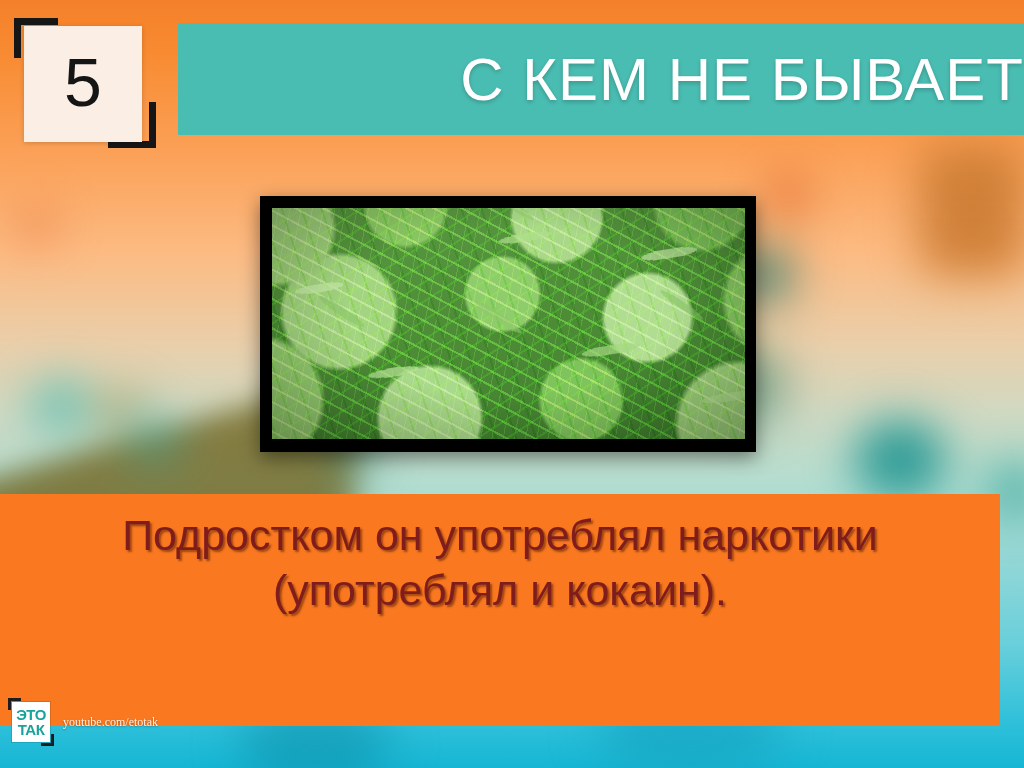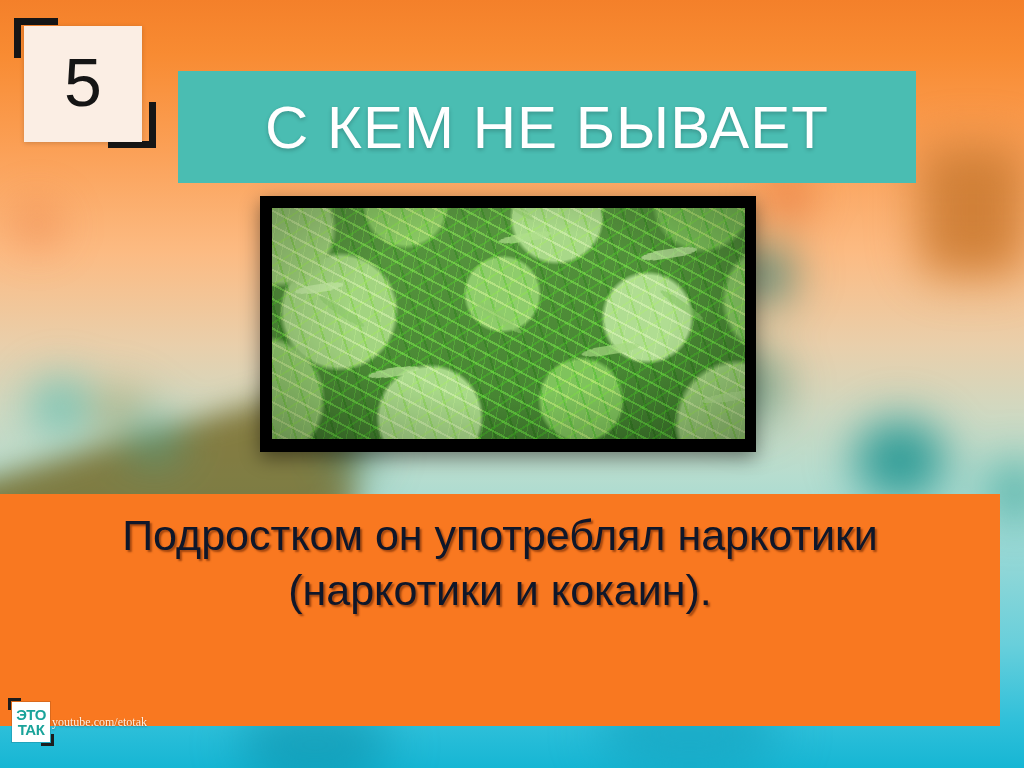--- a/index.html
+++ b/index.html
@@ -50,23 +50,23 @@
     transform:translateY(-2px);
   }
   .brk{ position:absolute; }
   .brk.tl{ left:2px; top:2px; width:44px; height:40px;
     border-left:7px solid #161616; border-top:7px solid #161616; }
   .brk.br{ left:96px; top:86px; width:48px; height:46px;
     border-right:7px solid #161616; border-bottom:7px solid #161616; }
 
   
   #title-band{
-    position:absolute; left:178px; top:23px; width:738px; height:112px;
+    position:absolute; left:178px; top:23px; width:846px; height:112px;
     background:#4abdb2;
-    display:flex; align-items:center; justify-content:center;margin-top:48px;
+    display:flex; align-items:center; justify-content:flex-end;
   }
   #title-text{
     color:#ffffff; font-size:60px; font-weight:400; letter-spacing:1px;
     font-family:"Liberation Sans", sans-serif;
     text-shadow:0 2px 4px rgba(0,0,0,.22);
     white-space:nowrap;
   }
 
   
   #photo-frame{
@@ -133,31 +133,31 @@
     background:radial-gradient(ellipse at 50% 45%, rgba(0,0,0,0) 48%, rgba(0,0,0,.30) 100%);
   }
 
   
   #caption-band{
     position:absolute; left:0; top:494px; width:1000px; height:232px;
     background:#f97820;
   }
   #caption-text{
     position:absolute; left:0; top:14px; width:1000px;
-    text-align:center; color:#0f172a;
+    text-align:center; color:#7f1d1d;
     font-size:43px; line-height:1.28; font-weight:400;
     font-family:"Liberation Sans", sans-serif;
     text-shadow:2px 2px 2px rgba(90,30,0,.55);
     padding:0 24px;
   }
 
   
   #watermark{
     position:absolute; left:12px; top:702px;
-    display:flex; align-items:center; gap:2px;
+    display:flex; align-items:center; gap:13px;
   }
   #wm-logo{
     position:relative; width:38px; height:40px; background:#ffffff;
     display:flex; flex-direction:column; align-items:center; justify-content:center;
     line-height:1; box-shadow:0 0 0 1px rgba(0,0,0,.12);
   }
   #wm-logo .lbrk{
     position:absolute; left:-4px; top:-4px; width:13px; height:12px;
     border-left:3px solid #1d1d1d; border-top:3px solid #1d1d1d;
   }
@@ -216,21 +216,21 @@
       <div class="layer l2"></div>
       <div class="layer l3"></div>
       <div class="layer l4"></div>
       <div class="vig"></div>
     </div>
   </div>
 
   <div id="caption-band">
     <div id="caption-text">
       <div>Подростком он употреблял наркотики</div>
-      <div>(наркотики и кокаин).</div>
+      <div>(употреблял и кокаин).</div>
     </div>
   </div>
 
   <div id="watermark">
     <div id="wm-logo">
       <span class="lbrk"></span>
       <span class="rbrk"></span>
       <span class="wm-l1">ЭТО</span>
       <span class="wm-l2">ТАК</span>
     </div>

